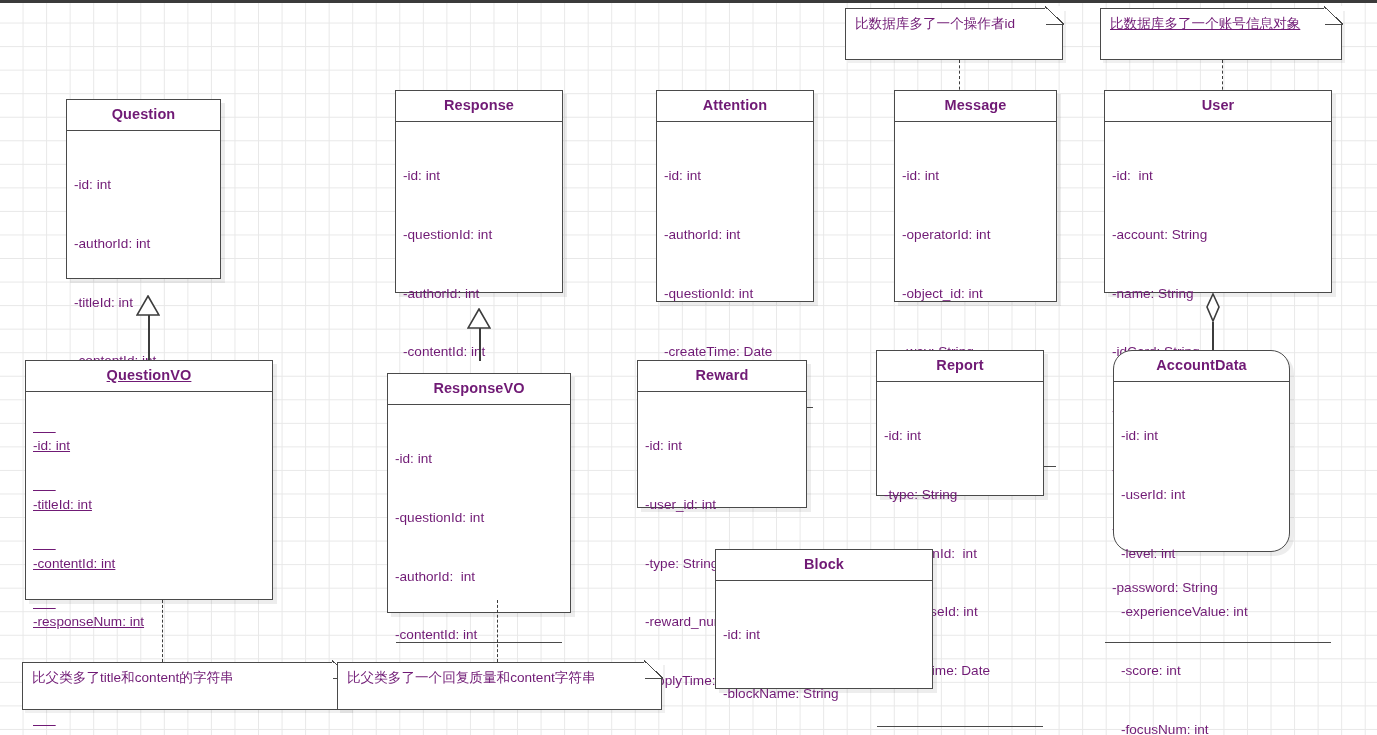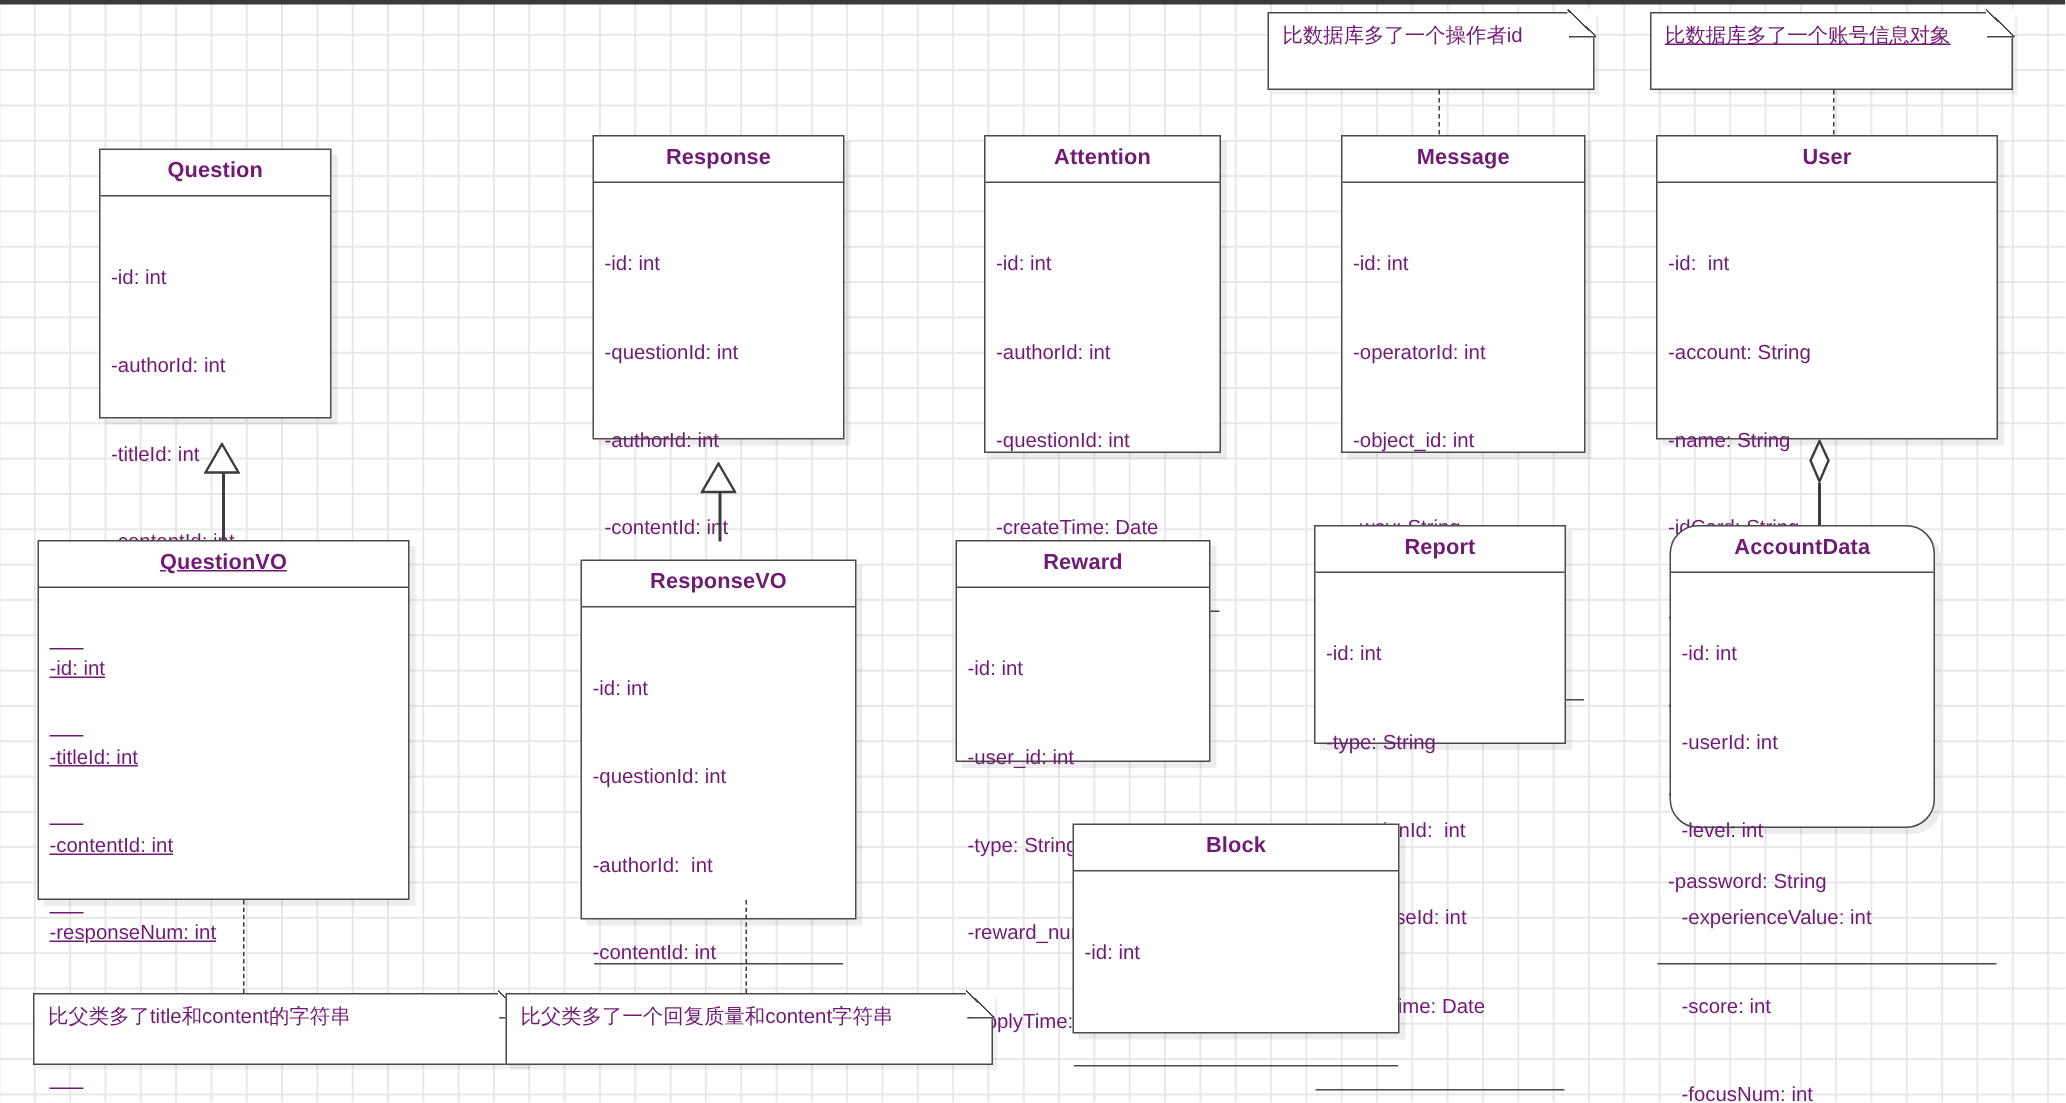--- a/index.html
+++ b/index.html
@@ -291,20 +291,21 @@
       
       
     </div>
 
   </div>
 
   <div class="uml-class" style="left:715px; top:549px; width:218px; height:140px;">
     <div class="uml-title">Block</div>
     <div class="uml-attrs">
       <div class="uml-attr">-id: int</div>
+      <div class="uml-attr">-blockName: String</div>
       
     </div>
 
   </div>
 
   <div class="conn-dashed" style="left:162px; top:600px; height:62px;"></div>
   <div class="conn-dashed" style="left:497px; top:600px; height:62px;"></div>
 
   <div class="uml-note" style="left:22px; top:662px; width:328px; height:48px;">
     <div class="note-fold"></div>

